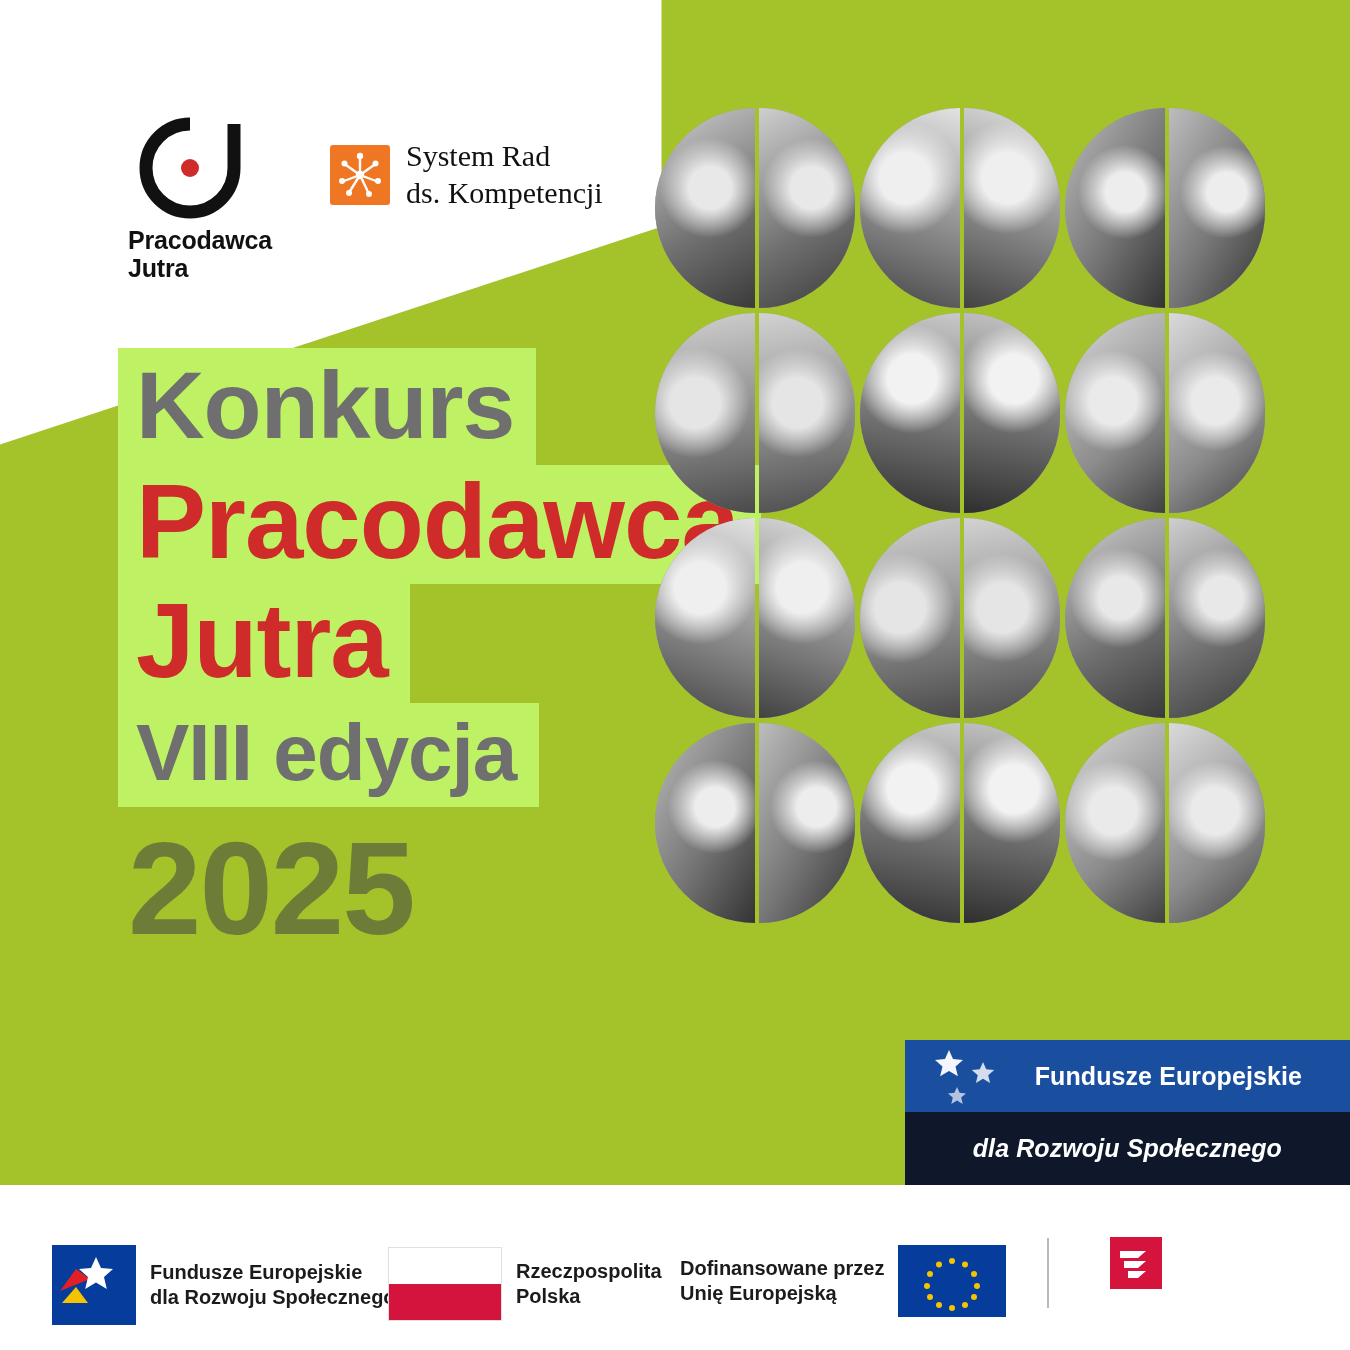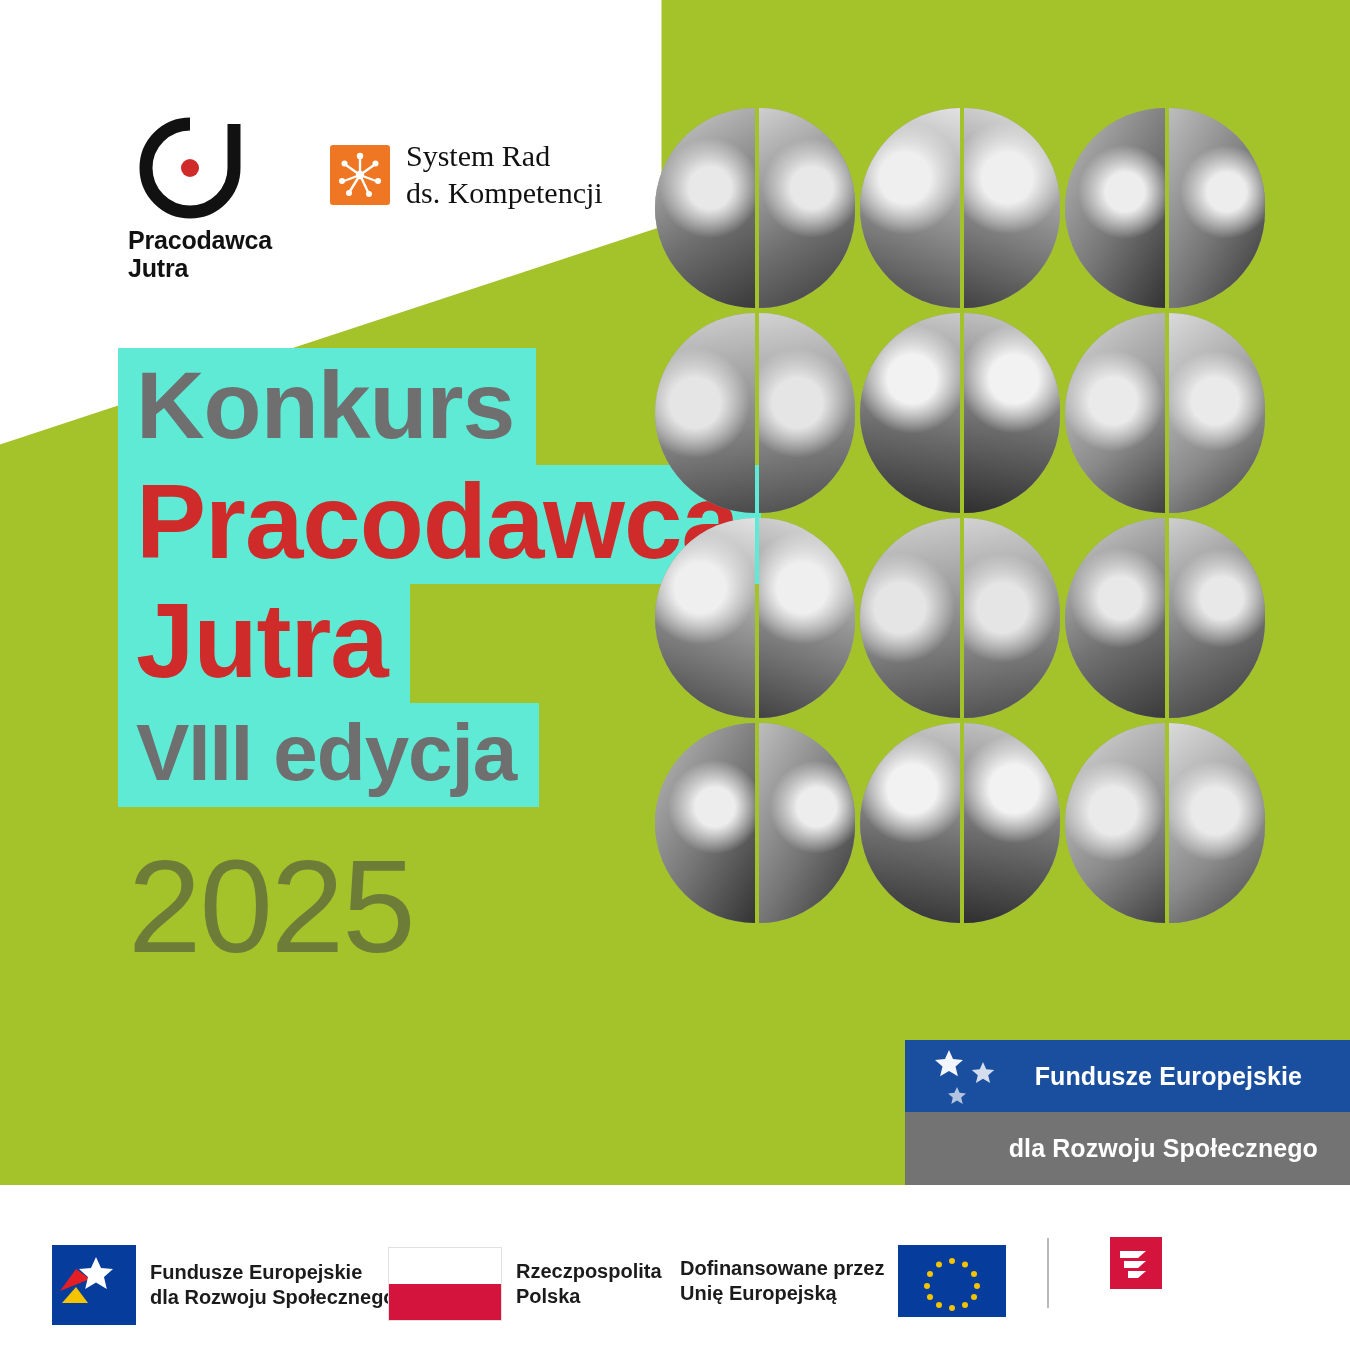--- a/index.html
+++ b/index.html
@@ -90,21 +90,21 @@
 
   
   .headline {
     position: absolute;
     left: 118px;
     top: 348px;
     width: 760px;
   }
   .h-row {
     display: inline-block;
-    background: #5eead4;
+    background: #bef264;
     color: #6f6f6f;
     font-size: 95px;
     font-weight: bold;
     line-height: 1.0;
     padding: 10px 22px 12px 18px;
     letter-spacing: -1px;
   }
   .h-row.red {
     color: #d02b2b;
     font-size: 105px;
@@ -112,23 +112,23 @@
   }
   .h-row.small {
     font-size: 80px;
     color: #6f6f6f;
     padding: 10px 23px 14px 18px;
   }
   .h-year {
     display: block;
     color: #6d7d38;
     font-size: 132px;
-    font-weight: normal;
+    font-weight: bold;
     line-height: 1.0;
-    margin-top: 34px;
+    margin-top: 16px;
     margin-left: 10px;
     letter-spacing: -2px;
   }
   .hl-line { margin-bottom: 0; }
 
   
   .photo-grid {
     position: absolute;
     left: 655px;
     top: 108px;
@@ -192,25 +192,26 @@
     background: #1a4fa0;
     display: flex;
     align-items: center;
     justify-content: flex-end;
     padding-right: 48px;
     position: relative;
     overflow: hidden;
   }
   .fe-orange {
     height: 73px;
-    background: #737373;
+    background: #0f172a;
     display: flex;
     align-items: center;
     justify-content: flex-end;
-    padding-right: 32px;
+    padding-right: 68px;
+    font-style: italic;
   }
   .fe-blue span, .fe-orange span {
     color: #ffffff;
     font-size: 25px;
     font-weight: bold;
     letter-spacing: 0.1px;
   }
   .fe-stars {
     position: absolute;
     left: 14px;

